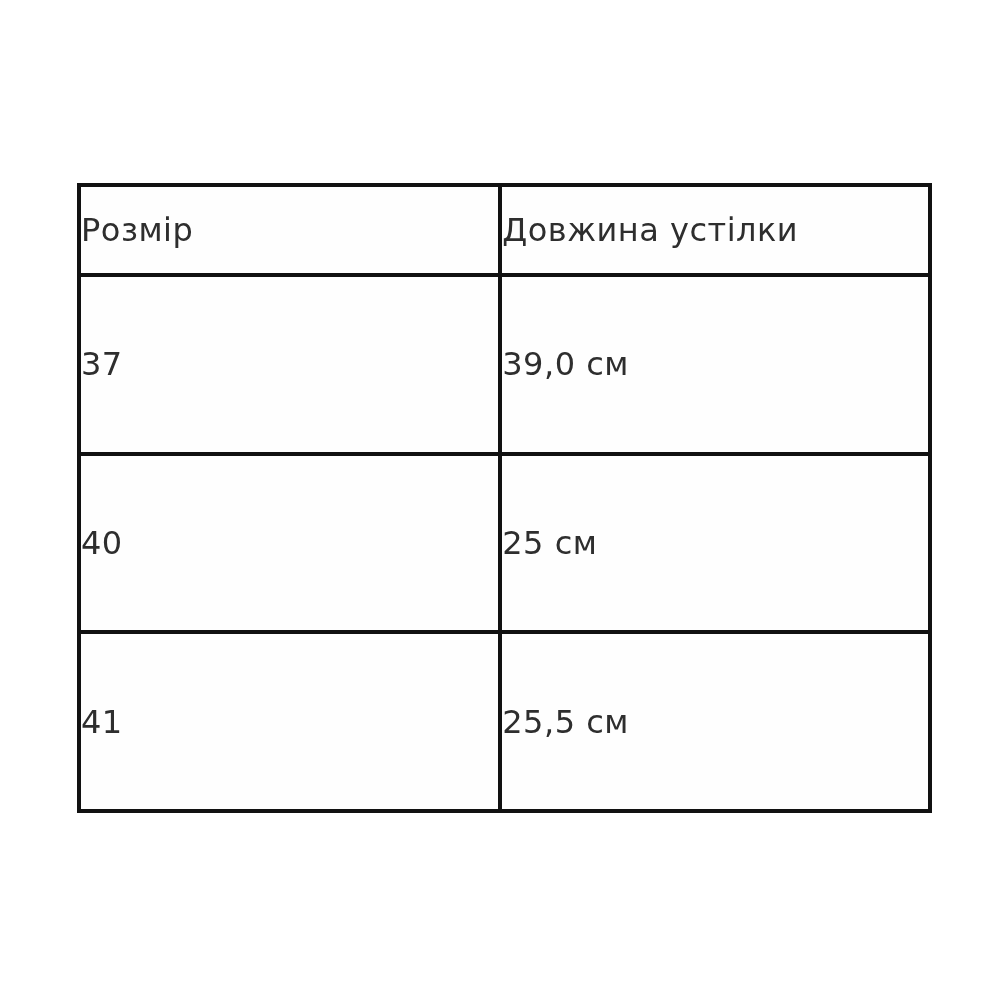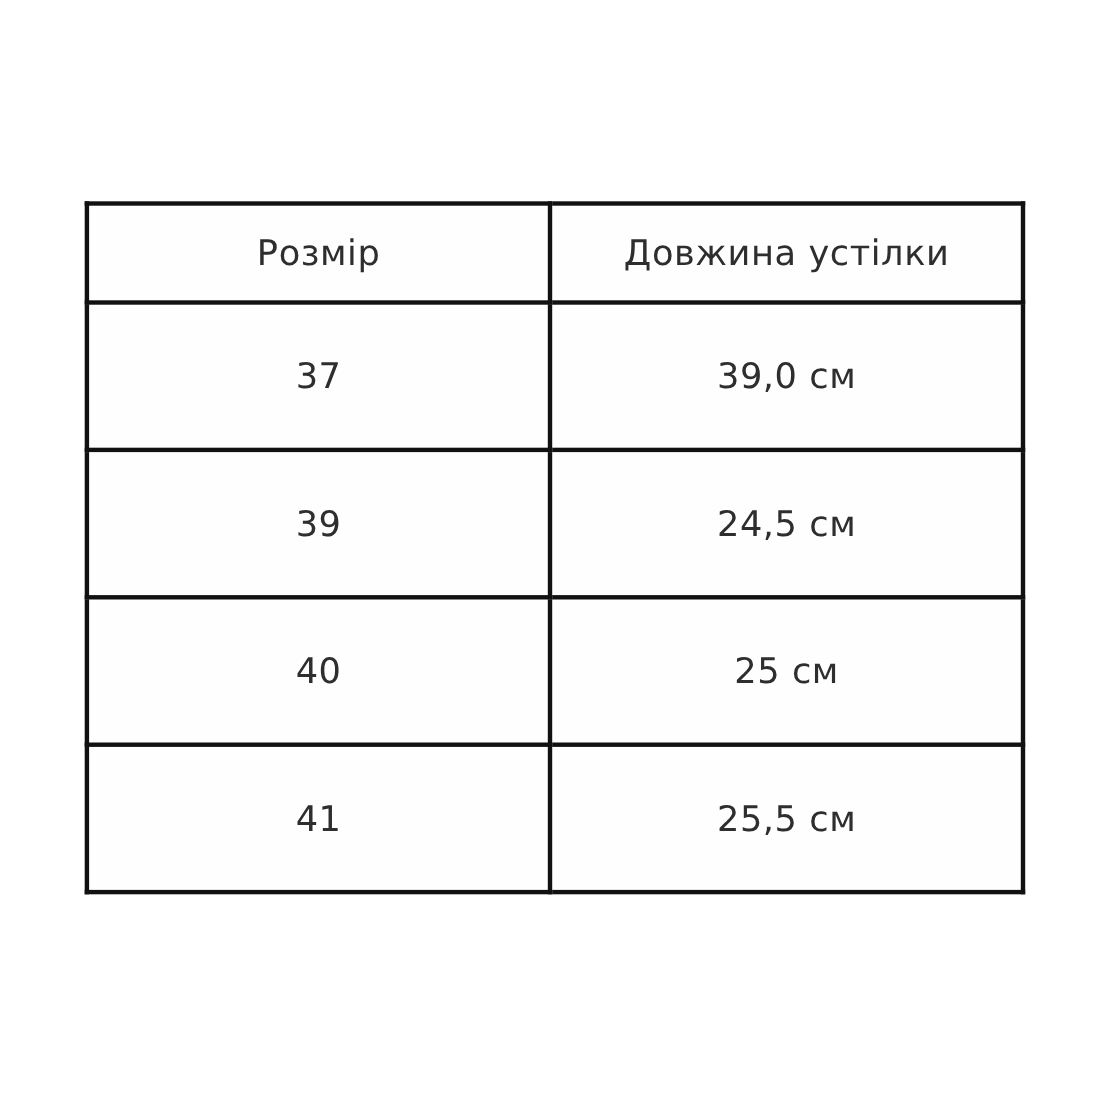--- a/index.html
+++ b/index.html
@@ -21,21 +21,21 @@
     top: 183px;
     width: 855px;
     height: 630px;
     border-collapse: collapse;
     table-layout: fixed;
     background: #fefefe;
   }
   table.size-table th,
   table.size-table td {
     border: 4px solid #111111;
-    text-align: center;
+    text-align: left;
     vertical-align: middle;
     font-size: 32px;
     font-weight: 400;
     color: #2e2e2e;
     height: 90px;
     letter-spacing: 0.5px;
   }
   table.size-table th {
     font-weight: 400;
   }
@@ -56,24 +56,20 @@
         <th>Розмір</th>
         <th>Довжина устілки</th>
       </tr>
     </thead>
     <tbody>
       <tr>
         <td>37</td>
         <td>39,0 см</td>
       </tr>
       <tr>
-        <td>39</td>
-        <td>24,5 см</td>
-      </tr>
-      <tr>
         <td>40</td>
         <td>25 см</td>
       </tr>
       <tr>
         <td>41</td>
         <td>25,5 см</td>
       </tr>
     </tbody>
   </table>
 </div>

